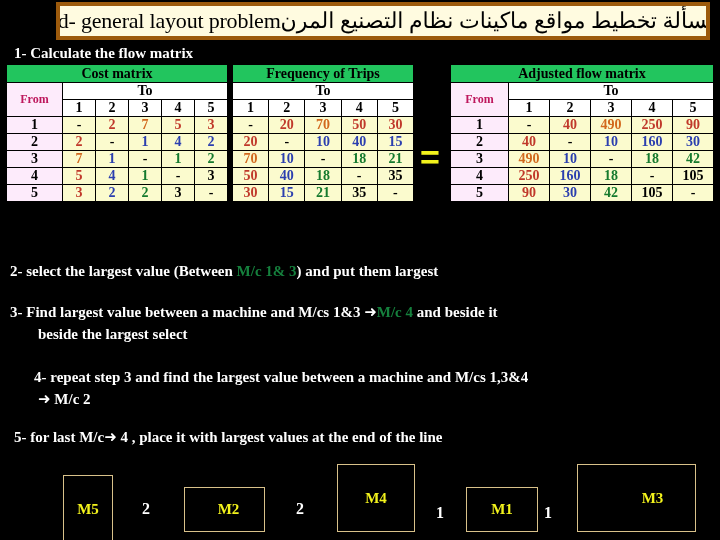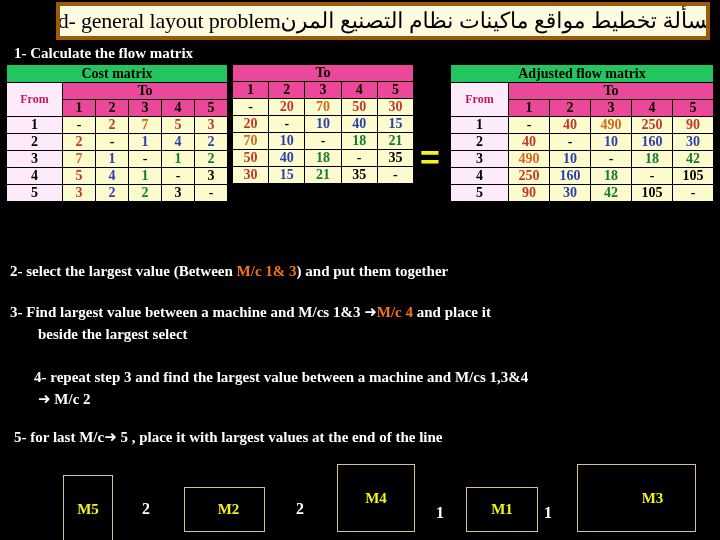--- a/index.html
+++ b/index.html
@@ -23,32 +23,32 @@
     font-size:22px;color:#000000;white-space:nowrap;
     font-family:"Liberation Serif",serif;
     letter-spacing:-0.2px;
   }
   
   .step{
     position:absolute;color:#FFFFFF;font-weight:bold;
     font-family:"Liberation Serif",serif;
     white-space:nowrap;line-height:1.25;
   }
-  .green{color:#f97316;}
+  .green{color:#15803d;}
   .arw{font-family:"DejaVu Sans",sans-serif;font-size:15px;}
   
   .matrix{position:absolute;border-collapse:collapse;
           font-family:"Liberation Serif",serif;}
   .matrix td,.matrix th{
     border:1px solid #000000;
     text-align:center;vertical-align:middle;
     font-weight:bold;padding:0;
   }
   .cap{background:#22c55e;color:#000;font-size:14px;height:17px;}
-  .hdr{background:#ec4899;color:#000;font-size:14px;}
+  .hdr{background:#ffffff;color:#000;font-size:14px;}
   .hdr-from{background:#FDEBFB;color:#be185d;font-size:12px;}
   .rowlbl{background:#FDEBFB;color:#000;font-size:14px;}
   .cell{background:#FBFBCE;font-size:14px;}
   .c-red{color:#C0392B;}
   .c-org{color:#D2691E;}
   .c-blu{color:#2B3FAF;}
   .c-grn{color:#157A2E;}
   .c-blk{color:#000000;}
   
   #equals{
@@ -138,20 +138,23 @@
         <td class="cell c-blu">2</td>
         <td class="cell c-grn">2</td>
         <td class="cell c-blk">3</td>
         <td class="cell c-blk">-</td>
       </tr>
     </tbody>
 </table>
 
 <table class="matrix" id="frequency-matrix" style="left:232px;top:64px;width:182px;">
   <tbody>
+      <tr>
+    <td class="cap" colspan="5">Frequency of Trips</td>
+  </tr>
   <tr>
     <td class="hdr" colspan="5">To</td>
   </tr>
   <tr>
     <td class="hdr">1</td>
     <td class="hdr">2</td>
     <td class="hdr">3</td>
     <td class="hdr">4</td>
     <td class="hdr">5</td>
   </tr>
@@ -252,36 +255,36 @@
         <td class="cell c-red">90</td>
         <td class="cell c-blu">30</td>
         <td class="cell c-grn">42</td>
         <td class="cell c-blk">105</td>
         <td class="cell c-blk">-</td>
       </tr>
     </tbody>
 </table>
 
 <div class="step" style="left:10px;top:262px;font-size:15px;">
-  <span>2- select the largest value (Between </span><span class="green">M/c 1&amp; 3</span><span>) and put them together</span>
+  <span>2- select the largest value (Between </span><span class="green">M/c 1&amp; 3</span><span>) and put them largest</span>
 </div>
 
 <div class="step" style="left:10px;top:303px;font-size:15px;">
-  <span>3- Find largest value between a machine and M/cs 1&amp;3 </span><span class="arw">➜</span><span class="green">M/c 4</span><span> and place it</span>
+  <span>3- Find largest value between a machine and M/cs 1&amp;3 </span><span class="arw">➜</span><span class="green">M/c 4</span><span> and beside it</span>
 </div>
 <div class="step" style="left:38px;top:325px;font-size:15px;">beside the largest select</div>
 
 <div class="step" style="left:10px;top:368px;font-size:15px;margin-left:24px;">4- repeat step 3 and find the largest value between a machine and M/cs 1,3&amp;4</div>
 <div class="step" style="left:38px;top:390px;font-size:15px;">
   <span class="arw">➜</span>
   <span>M/c 2</span>
 </div>
 
 <div class="step" style="left:14px;top:428px;font-size:15px;">
-  <span>5- for last M/c</span><span class="arw">➜</span><span> 5 , place it with largest values at the end of the line</span>
+  <span>5- for last M/c</span><span class="arw">➜</span><span> 4 , place it with largest values at the end of the line</span>
 </div>
 
 <div id="machine-line">
     <div class="mbox" style="left: 63px; top: 20px; width: 50px; height: 68px; text-align: center;">M5</div>
     <div class="mbox" style="left: 184px; top: 32px; width: 81px; height: 45px; padding-left: 8px;">M2</div>
     <div class="mbox" style="left: 337px; top: 9px; width: 78px; height: 68px;">M4</div>
     <div class="mbox" style="left: 466px; top: 32px; width: 72px; height: 45px;">M1</div>
     <div class="mbox" style="left: 577px; top: 9px; width: 119px; height: 68px; padding-left: 32px;">M3</div>
     <div class="mnum" style="left: 142px; top: 45px;">2</div>
     <div class="mnum" style="left: 296px; top: 45px;">2</div>

